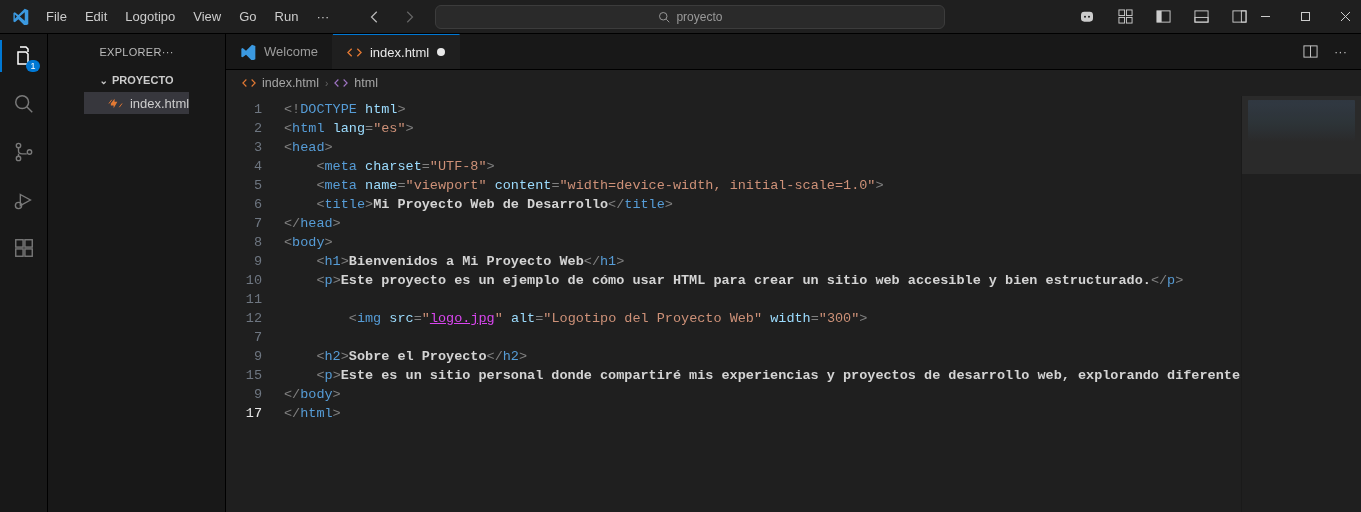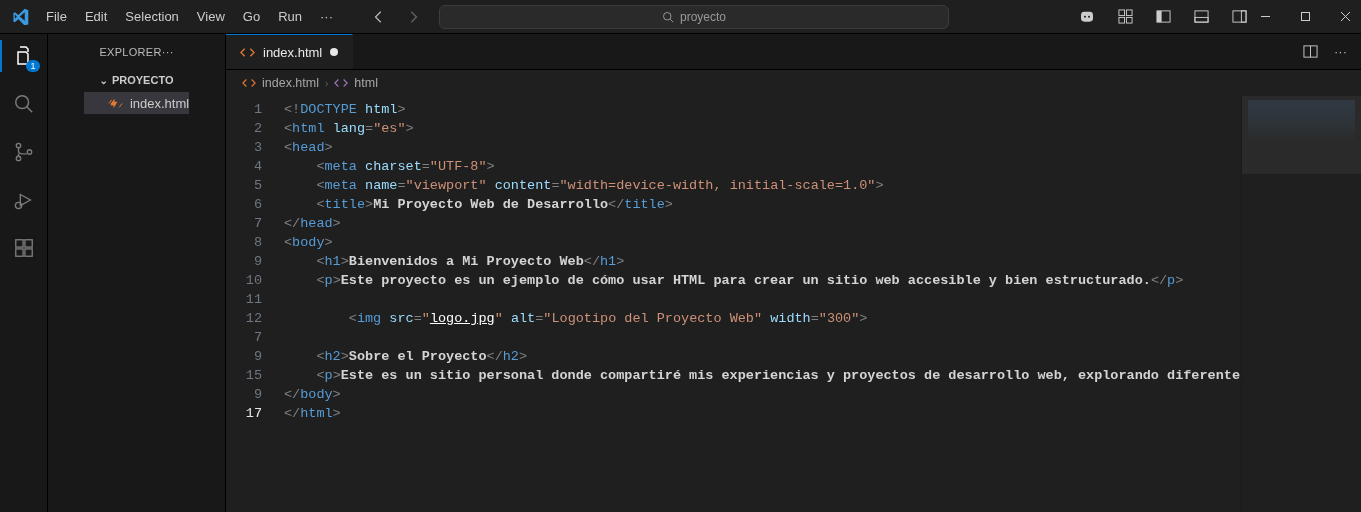--- a/index.html
+++ b/index.html
@@ -65,40 +65,40 @@
 .gutter .ln { height:19px; }
 .gutter .ln.current { color:#e5e5e5; }
 .code { flex:1; padding:4px 0 0 8px; font-family:Consolas,"Courier New",monospace; font-size:13.5px; line-height:19px; white-space:pre; overflow:hidden; color:#d4d4d4; }
 .code .line { height:19px; }
 .tk-gray { color:#808080; }
 .tk-tag { color:#569cd6; }
 .tk-attr { color:#9cdcfe; }
 .tk-str { color:#ce9178; }
 .tk-doctype { color:#569cd6; }
 .tk-text { color:#d4d4d4;font-weight:bold; }
-.tk-link { color:#ffffff; text-decoration:underline; }
+.tk-link { color:#d946ef; text-decoration:underline; }
 
 .minimap { position:absolute; right:0; top:0; bottom:0; width:120px; background:#1f1f1f; border-left:1px solid #1a1a1a; }
 .minimap-inner { position:absolute; top:4px; left:6px; right:6px; height:60px; background:linear-gradient(#2a3a4a 8%, #243039 40%, transparent 70%); opacity:0.55; border-radius:1px; }
 .minimap-slider { position:absolute; top:0; left:0; right:0; height:78px; background:rgba(200,200,200,0.07); }
 svg { display:block; }
 </style>
 </head>
 <body>
 
 <div class="titlebar">
   <span class="logo">
     <svg width="17" height="17" viewBox="0 0 24 24">
         <path fill="#3b99e0" d="M23 3l-5-2-9 9-5-4-2 1v12l2 1 5-4 9 9 5-2V3zM4 15V9l3 3-3 3zm14 3l-7-6 7-6v12z"></path>
       </svg>
   </span>
   <div class="menus">
       <span>File</span>
       <span>Edit</span>
-      <span>Selection</span>
+      <span>Logotipo</span>
       <span>View</span>
       <span>Go</span>
       <span>Run</span>
       <span>···</span>
     </div>
   <div class="hist">
     <span class="icon-btn">
         <svg width="14" height="14" viewBox="0 0 16 16">
           <path stroke="#bbb" stroke-width="1.4" fill="none" d="M10 2 4 8l6 6"></path>
         </svg>
@@ -225,20 +225,28 @@
             </svg>
           </span>
           <span>index.html</span>
         </div>
       </div>
   </div>
 
   <div class="editor-area">
     <div class="tabs-row">
       <div class="tabs-container" style="display:flex;">
+          <div class="tab">
+            <span>
+              <svg width="16" height="16" viewBox="0 0 24 24">
+                <path fill="#3b99e0" d="M23 3l-5-2-9 9-5-4-2 1v12l2 1 5-4 9 9 5-2V3z"></path>
+              </svg>
+            </span>
+            <span>Welcome</span>
+          </div>
           <div class="tab active">
             <span>
               <svg width="15" height="15" viewBox="0 0 16 16">
                 <path stroke="#e37933" stroke-width="1.4" fill="none" d="M5 4L1 8l4 4M11 4l4 4-4 4"></path>
               </svg>
             </span>
             <span>index.html</span>
             <span class="dirty-dot"></span>
           </div>
         </div>

